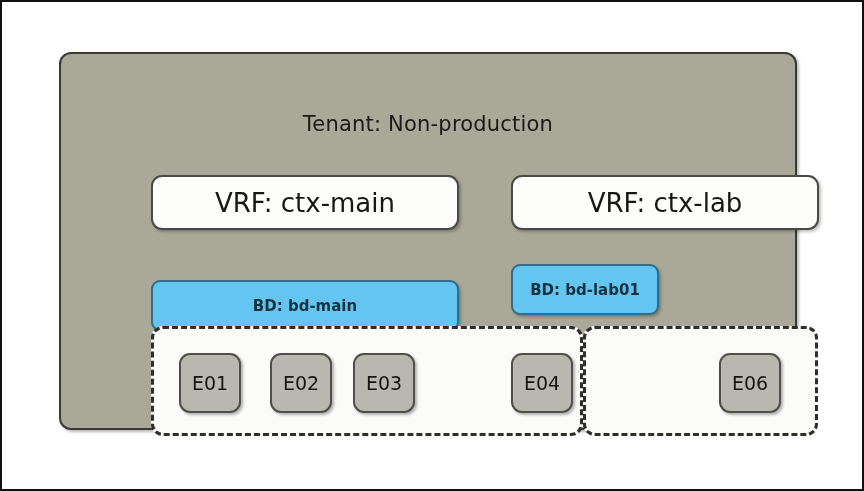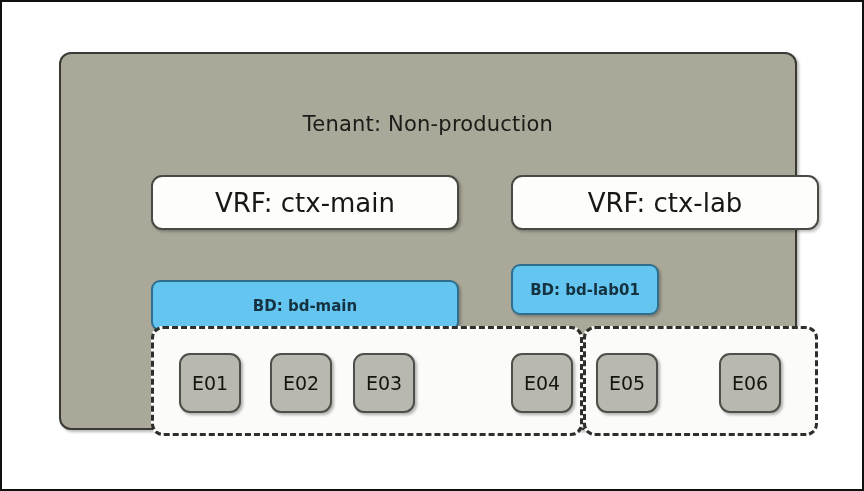--- a/index.html
+++ b/index.html
@@ -169,22 +169,19 @@
     </div>
 
     <div class="epg-node" id="epg-e03">
       <span class="epg-label">E03</span>
     </div>
 
     <div class="epg-node" id="epg-e04">
       <span class="epg-label">E04</span>
     </div>
 
-    <div class="epg-node" id="epg-e05">
-      <span class="epg-label">E05</span>
-    </div>
 
     <div class="epg-node" id="epg-e06">
       <span class="epg-label">E06</span>
     </div>
 
   </div>
 </div>
 
 </body></html>

